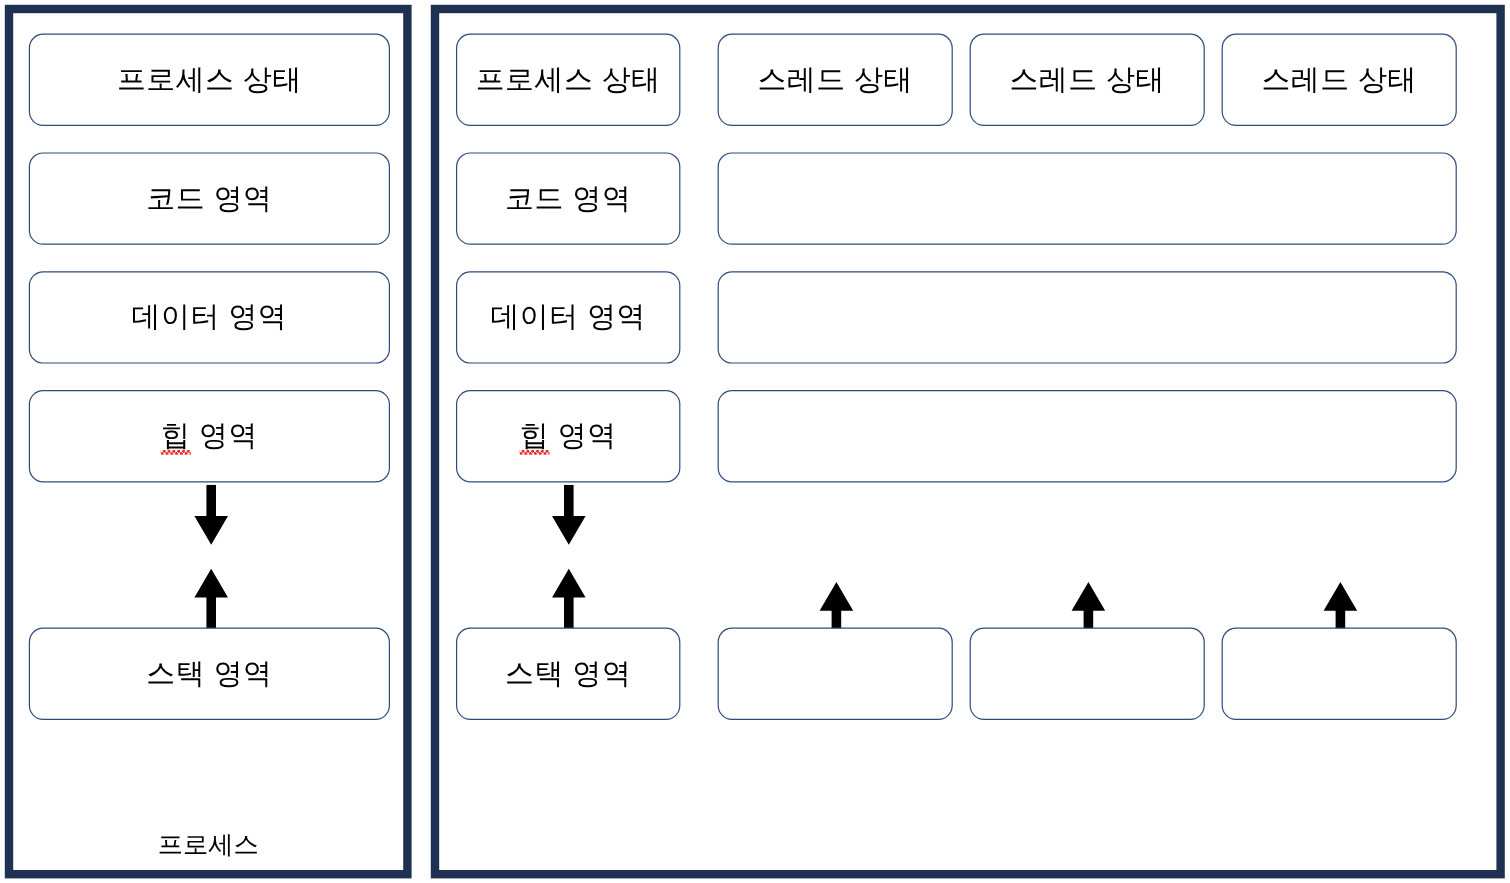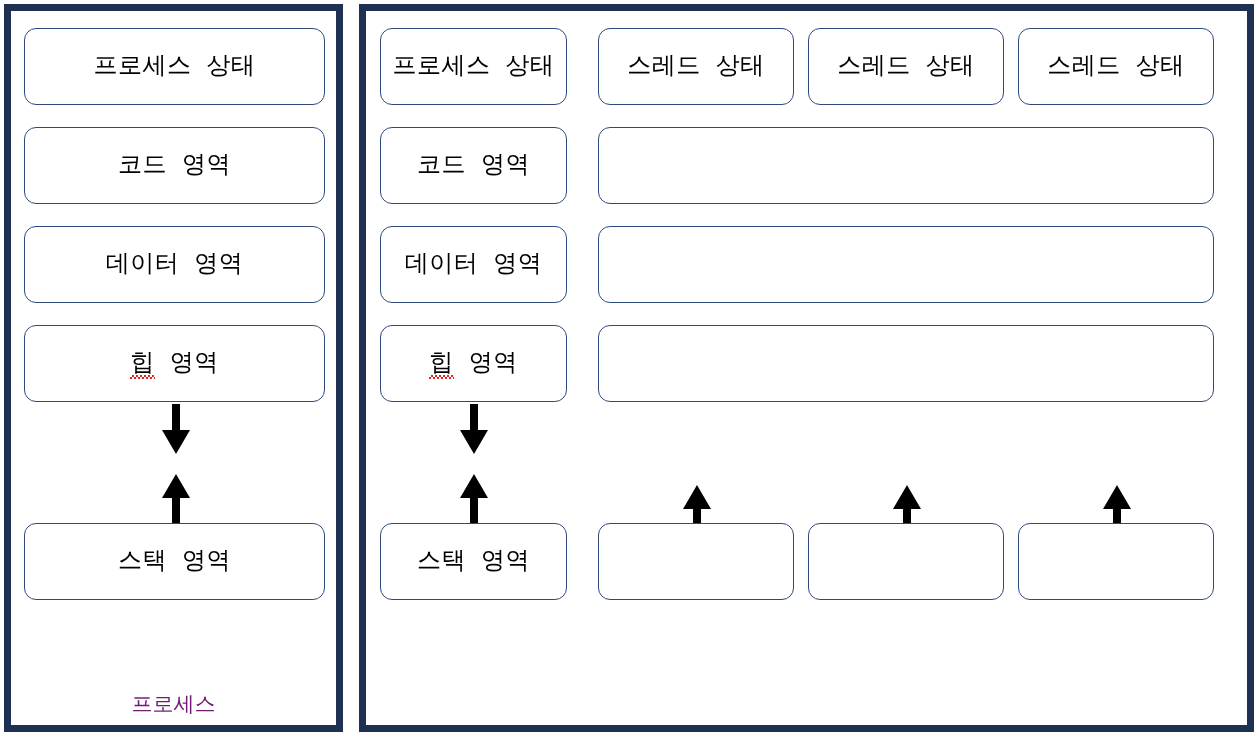--- a/index.html
+++ b/index.html
@@ -12,21 +12,20 @@
     height: 736px;
     font-family: "Liberation Sans", "DejaVu Sans", sans-serif;
     overflow: hidden;
   }
 
   .canvas {
     position: relative;
     width: 1158px;
     height: 736px;
     background: #ffffff;
-    font-family: Liberation Mono, monospace;
   }
 
   
   .panel {
     position: absolute;
     box-sizing: border-box;
     border: 7px solid #1e3153;
     background: #ffffff;
   }
   .panel-process {
@@ -84,21 +83,21 @@
   .arrow {
     position: absolute;
   }
   .arrow svg { display: block; }
 
   
   .caption {
     position: absolute;
     text-align: center;
     font-size: 21px;
-    color: #701a75;
+    color: #000000;
     white-space: nowrap;
   }
 </style>
 </head>
 <body>
 
 <div class="canvas">
 
   <div class="panel panel-process">
 

